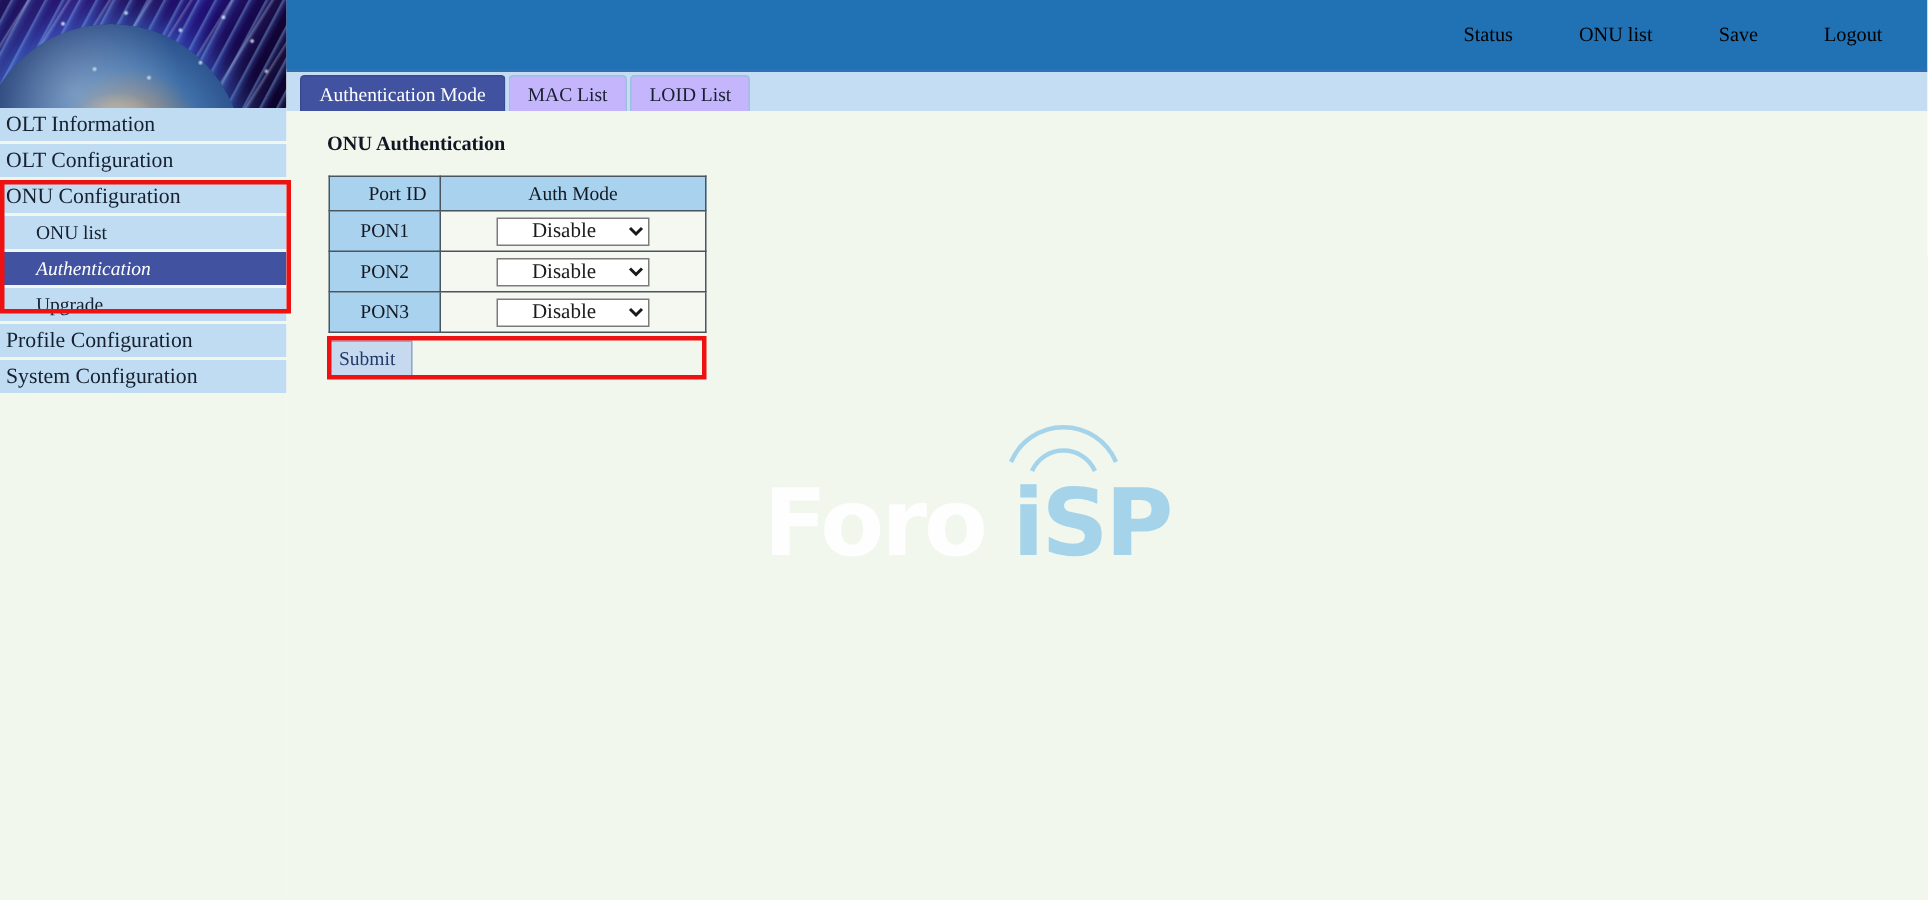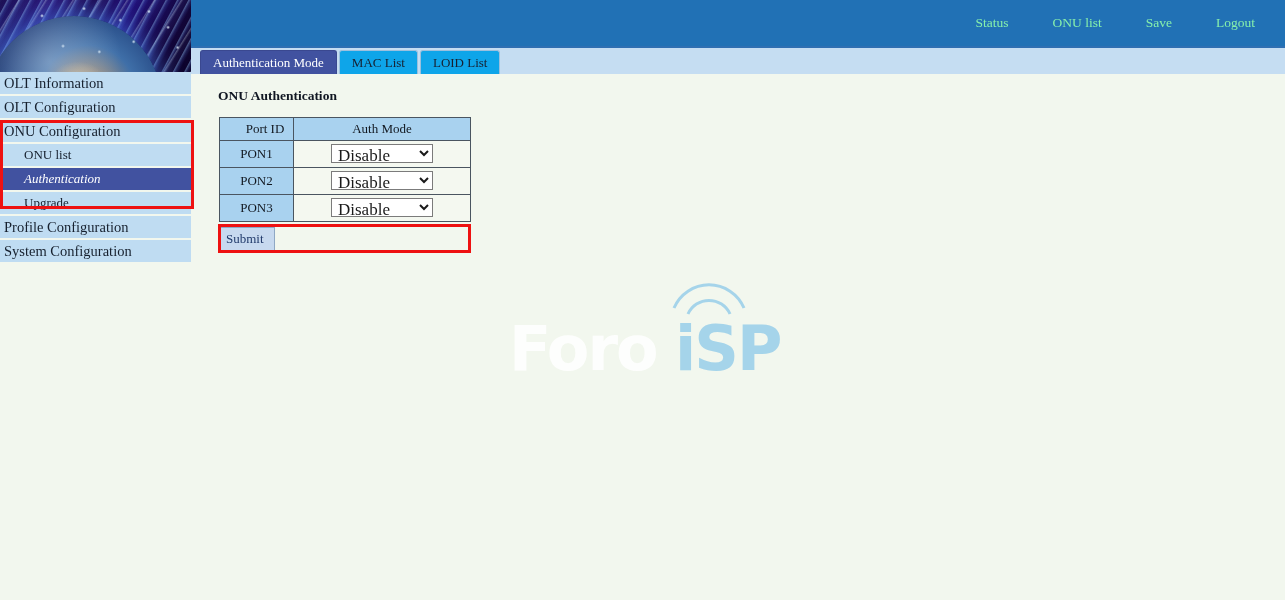--- a/index.html
+++ b/index.html
@@ -83,21 +83,21 @@
     position: absolute; left: 191px; top: 0;
     width: 1094px; height: 46px;
     background: #2171b5;
   }
   .topnav {
     position: absolute; right: 0; top: 0;
     height: 46px;
     display: flex; align-items: center;
   }
   .topnav a {
-    color: #86efac;
+    color: #000000;
     font-size: 13.5px;
     text-decoration: none;
     padding: 0 10px;
     margin-left: 24px;
     white-space: nowrap;
   }
   .topnav a:first-child { margin-left: 0; }
   .topnav a:last-child { margin-right: 20px; }
 
   
@@ -150,21 +150,21 @@
     display: flex;
     align-items: flex-end;
     padding-left: 9px;
   }
   .tab {
     height: 24px;
     line-height: 24px;
     padding: 0 12px;
     font-size: 13px;
     color: #182030;
-    background: #0ea5e9;
+    background: #c4b5fd;
     border: 1px solid #9cc0dd;
     border-bottom: none;
     border-top-left-radius: 3px;
     border-top-right-radius: 3px;
     margin-right: 2px;
     cursor: pointer;
     white-space: nowrap;
   }
   .tab.active {
     background: #4152a0;
@@ -204,26 +204,27 @@
   }
   table.auth td.mode {
     background: #f4f8f0;
     height: 27px;
     width: 177px;
   }
   select.authsel {
     width: 102px;
     height: 19px;
     font-family: "Liberation Serif", "DejaVu Serif", serif;
-    font-size: 17px;
+    font-size: 14px;
     color: #1a1a1a;
     background: #ffffff;
     border: 1px solid #7b7b7b;
     border-radius: 0;
     padding: 0 2px;
+    text-align: center;
   }
   select.authsel.focused {
     border: 2px solid #000000;
   }
 
   .submit-btn {
     margin-top: 5px;
     margin-left: 1px;
     display: inline-block;
     font-family: "Liberation Serif", "DejaVu Serif", serif;

